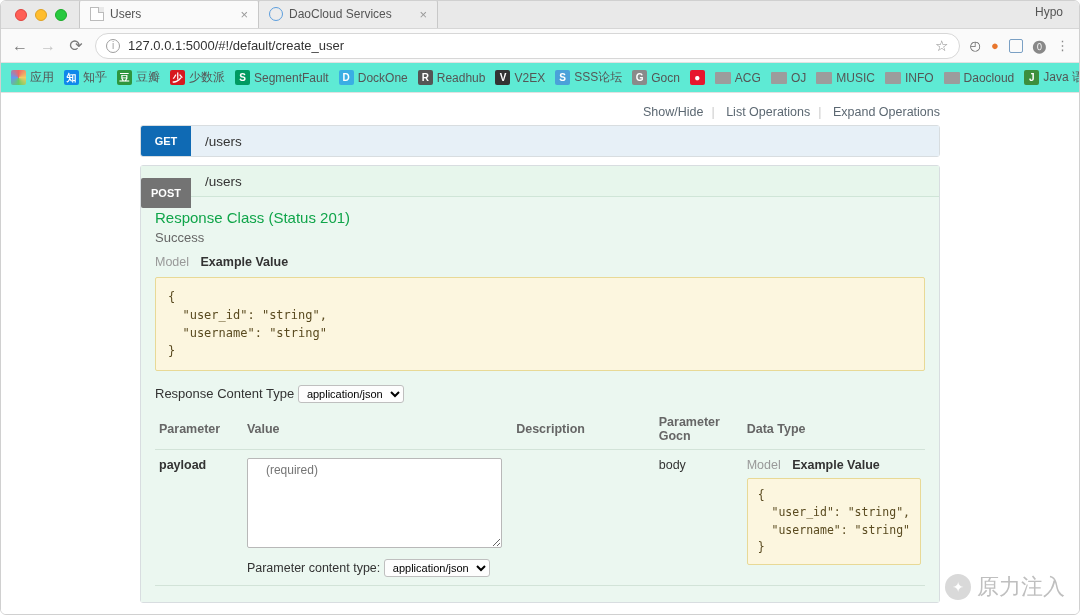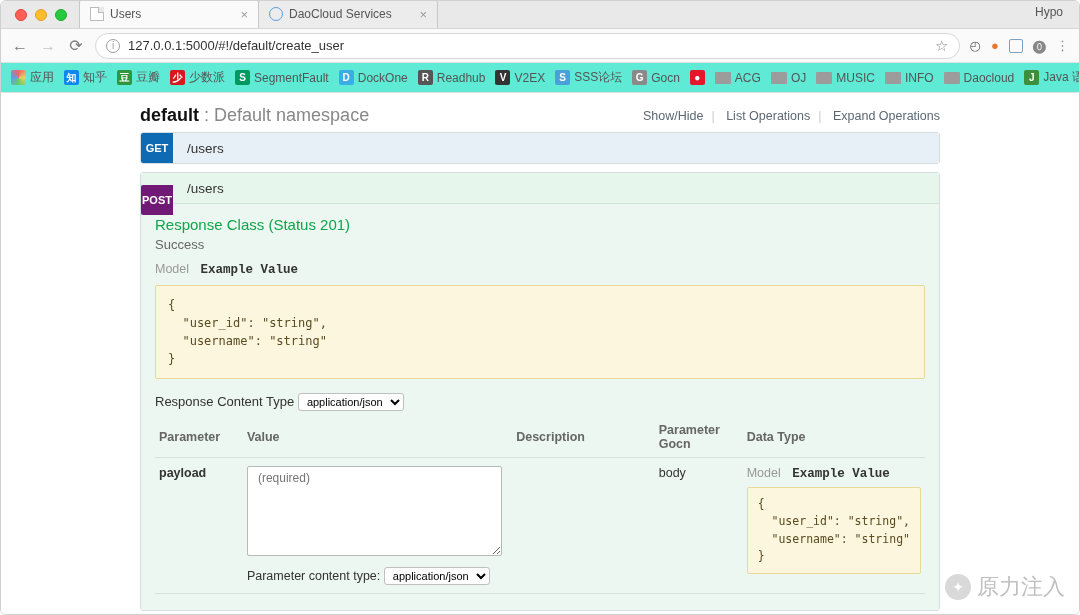--- a/index.html
+++ b/index.html
@@ -36,39 +36,39 @@
   .ns-header { display:flex; align-items:center; padding:4px 0 6px 0;}
   .ns-header .title { font-size:18px; }
   .ns-header .title b { color:#111; font-weight:bold; }
   .ns-header .title .desc{ color:#888; }
   .ns-links { margin-left:auto; font-size:12.5px; color:#5c6872; }
   .ns-links span.sep { color:#ccc; margin:0 8px; }
   .op { border:1px solid #d8dde0; border-radius:3px; margin-bottom:8px; }
   .op.get .bar { background:#e7f0f7; }
   .op.get .method { background:#0f6ab4; }
   .op.post .bar { background:#e7f6ec; }
-  .op.post .method { background:#701a75;margin-top:23px; }
+  .op.post .method { background:#737373;margin-top:23px; }
   .op .bar { display:flex; align-items:center; height:30px; }
-  .op .method { color:#fff; font-size:11px; font-weight:bold; width:32px; height:100%; display:flex; align-items:center; justify-content:center; border-top-left-radius:2px; border-bottom-left-radius:2px; }
+  .op .method { color:#fff; font-size:11px; font-weight:bold; width:50px; height:100%; display:flex; align-items:center; justify-content:center; border-top-left-radius:2px; border-bottom-left-radius:2px; }
   .op .path { padding-left:14px; font-size:13.5px; color:#333; }
   .op-body { background:#ebf7f0; border-top:1px solid #cfe5d7; padding:12px 14px 16px 14px; }
   .resp-h { color:#10a54a; font-size:15px; margin-bottom:4px; }
   .succ { color:#666; font-size:13px; margin-bottom:10px; }
   .mv-tabs { font-size:12.5px; margin-bottom:8px; }
   .mv-tabs .m { color:#999; margin-right:8px; }
-  .mv-tabs .ev { color:#333; font-weight:600;font-family:Liberation Mono, monospace; }
+  .mv-tabs .ev { color:#333; font-weight:600; }
   .codebox { border:1px solid #e8d996; background:#fcf6df; border-radius:2px; padding:10px 12px; font-family: Menlo, Consolas, monospace; font-size:12px; color:#5a4b20; white-space:pre; line-height:1.5; }
   .rct { margin:14px 0 6px 0; font-size:13px; }
   .rct select, .pct select { font-size:11px; background:#fdfdfd; border:1px solid #bfbfbf; border-radius:3px; padding:1px 4px; }
   .params-h { color:#10a54a; font-size:15px; margin:14px 0 2px 0; }
   table.params { width:100%; border-collapse:collapse; font-size:12.5px; }
   table.params th { text-align:left; font-weight:bold; color:#666; border-bottom:1px solid #d2e3d8; padding:6px 4px; }
   table.params td { padding:8px 4px; vertical-align:top; border-bottom:1px solid #d2e3d8; }
   table.params .pname { font-weight:bold; color:#333; }
-  textarea.pval { width:255px; height:90px; border:1px solid #b8b8b8; border-radius:2px; padding:4px 10px; font-size:12px; color:#666; resize:both; font-family:inherit; }
+  textarea.pval { width:255px; height:90px; border:1px solid #b8b8b8; border-radius:2px; padding:4px 18px; font-size:12px; color:#666; resize:both; font-family:inherit; }
   .dt .mv-tabs { margin-bottom:6px; }
   .dt .codebox { font-size:11.5px; padding:8px 10px; }
   .pct { font-size:12.5px; margin-top:8px; }
   .watermark { position:absolute; right:14px; bottom:12px; color:#bfbfbf; font-size:22px; display:flex; align-items:center; gap:6px; }
   .watermark .wx { width:26px; height:26px; border-radius:50%; background:#d9d9d9; display:flex; align-items:center; justify-content:center; color:#fff; font-size:14px; }
   
   col.c1{width:90px}col.c2{width:270px}col.c3{width:150px}col.c4{width:90px}col.c5{}
 </style>
 </head>
 <body>
@@ -178,24 +178,20 @@
     </span>
     <span class="bk">
       <span class="bic" style="background: rgb(60, 143, 60);">J</span>
       <span>Java 语言支持 | 文…</span>
     </span>
   </div>
 
 <div class="page">
   <div class="container">
     <div class="ns-header">
-      <div class="title">
-        <b>default</b>
-        <span class="desc"> : <span>Default namespace</span></span>
-      </div>
       <div class="ns-links">
         <a>Show/Hide</a><span class="sep">|</span>
         <a>List Operations</a><span class="sep">|</span>
         <a>Expand Operations</a>
       </div>
     </div>
 
     <div class="op get">
       <div class="bar">
         <div class="method">GET</div>

